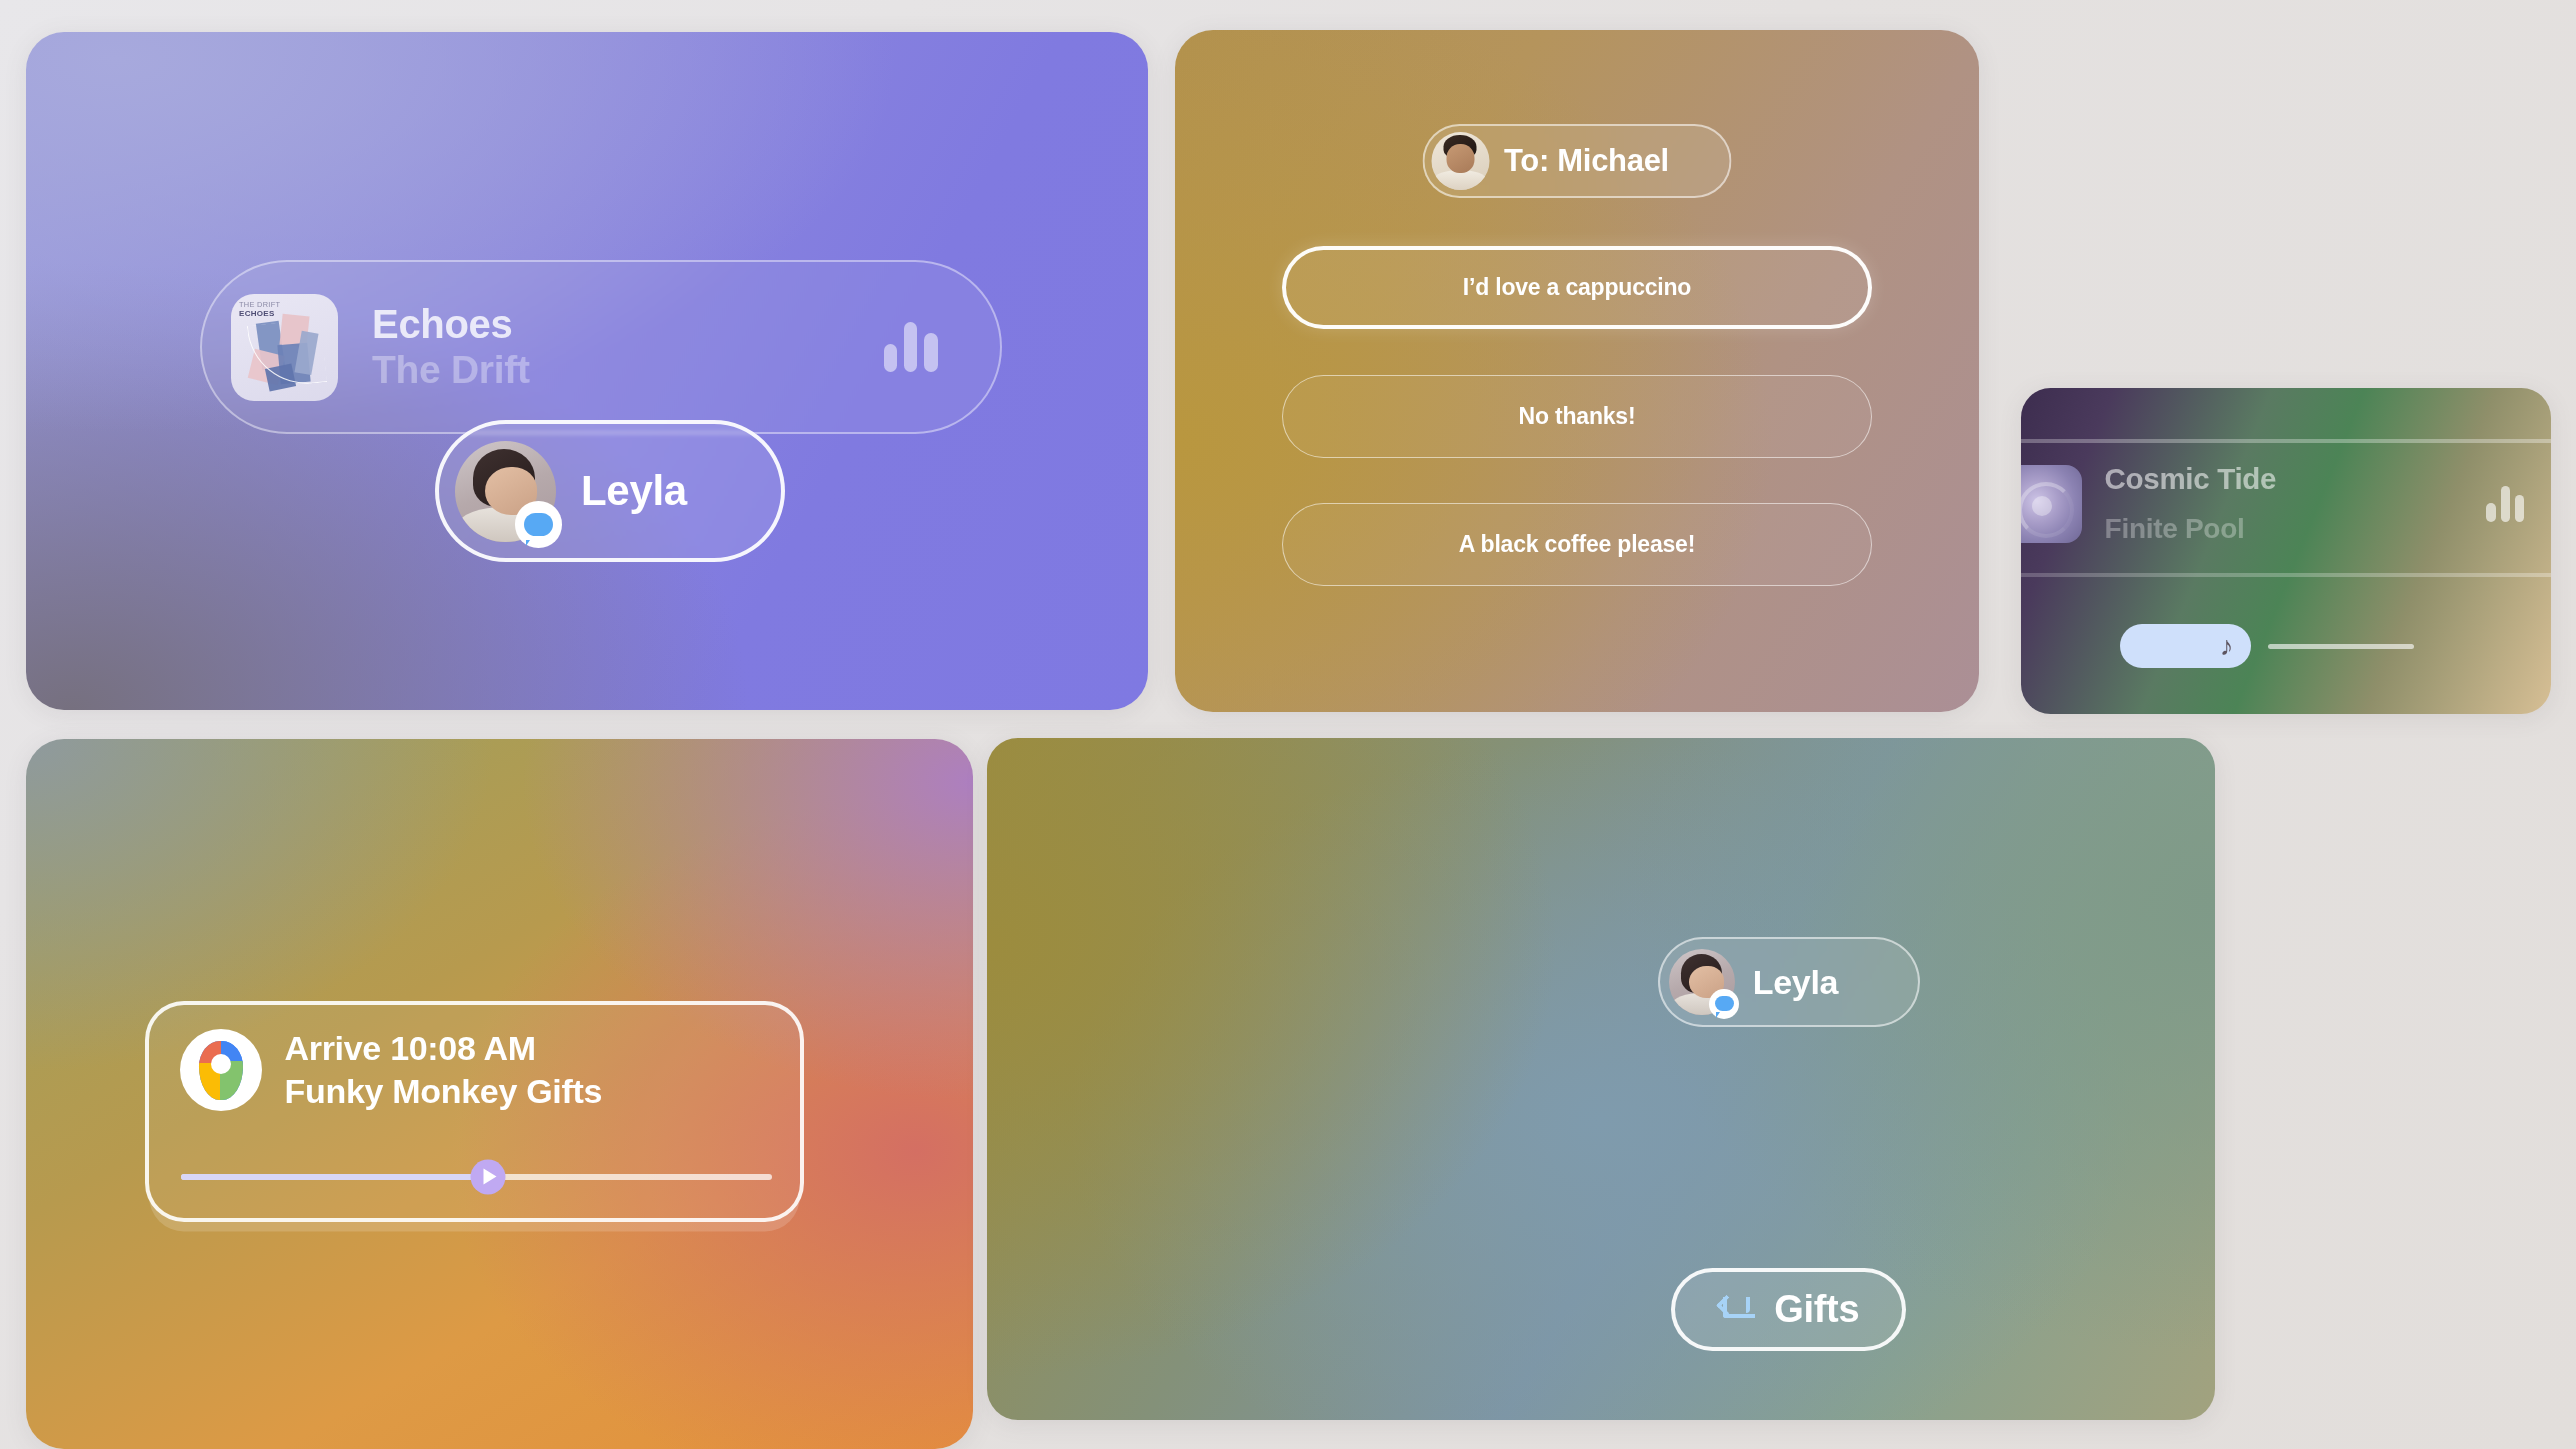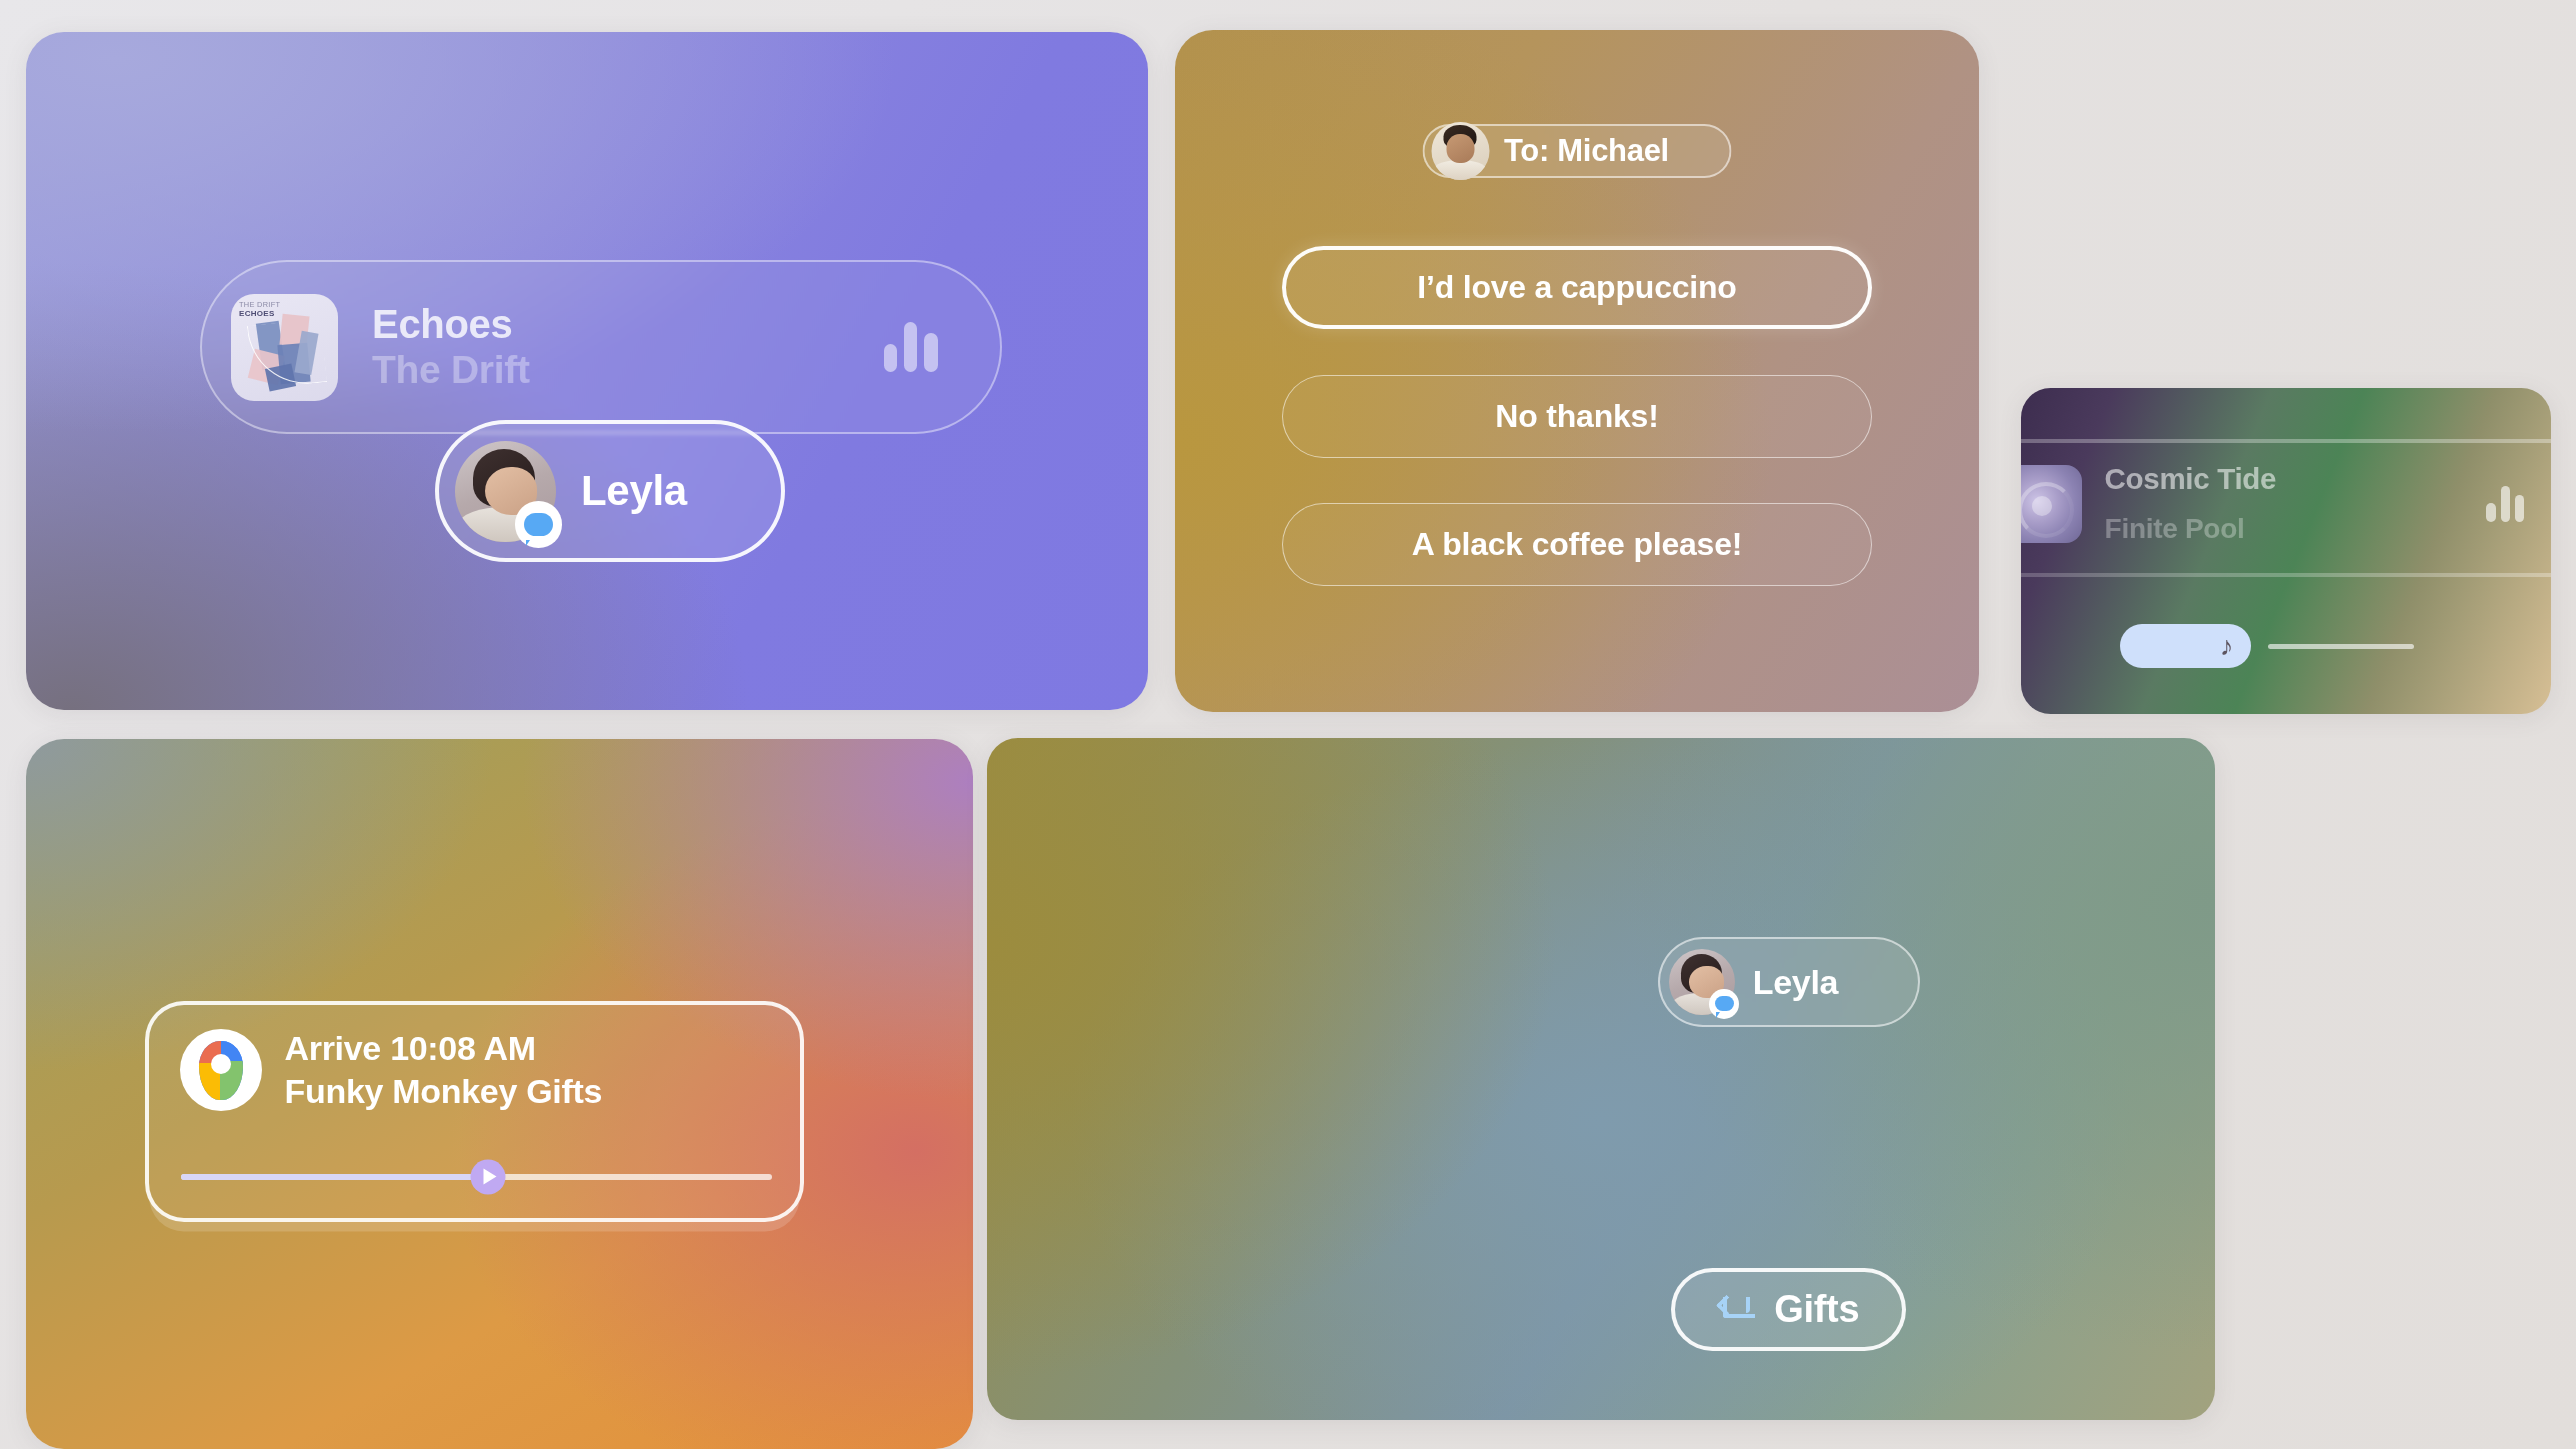--- a/index.html
+++ b/index.html
@@ -158,21 +158,21 @@
 
   
   #card-replies {
     left: 1175px; top: 29.5px; width: 804px; height: 682px;
     background:
       radial-gradient(120% 110% at 0% 60%, #b9973f 0%, rgba(185,151,63,0) 62%),
       linear-gradient(122deg, #b2914f 0%, #b5945c 30%, #b09283 66%, #ab8f96 100%);
   }
   #pill-michael {
     left: 50%; transform: translateX(-50%);
-    top: 94px; width: 309px; height: 54px;
+    top: 94px; width: 309px; height: 74px;
     border: 2px solid rgba(255,255,255,0.55);
     padding-left: 6.7px;
   }
   #pill-michael .avatar { width: 58px; height: 58px; }
   #pill-michael .face { background: linear-gradient(160deg,#efe7da 0%, #d9cdb9 100%); }
   #pill-michael .face::before {
     left:22%; top:6%; width:56%; height:40%;
     border-radius:50% 50% 34% 34%;
     background: linear-gradient(150deg,#3b2b22,#1d1512);
   }
@@ -183,21 +183,21 @@
   }
   #pill-michael .shoulders { background: linear-gradient(180deg,#f1ece2,#ddd2c2); }
   #pill-michael .pill-name { font-size: 31px; margin-left: 14.8px; }
 
   .reply-option {
     position: absolute;
     left: 50%; transform: translateX(-50%);
     width: 590px; height: 83px;
     border-radius: 670px;
     display:flex; align-items:center; justify-content:center;
-    color:#fff; font-size:32px; font-weight:600; letter-spacing:-0.2px;
+    color:#fff; font-size:23px; font-weight:600; letter-spacing:-0.2px;
     border: 1.7px solid rgba(255,255,255,0.55);
     background: rgba(255,255,255,0.045);
   }
   .reply-option.selected {
     border: 4.7px solid rgba(255,255,255,0.97);
     background: rgba(255,255,255,0.07);
     box-shadow: 0 0 17.4px rgba(255,255,255,0.18);
   }
   #reply-0 { top: 216px; }
   #reply-1 { top: 345px; }

